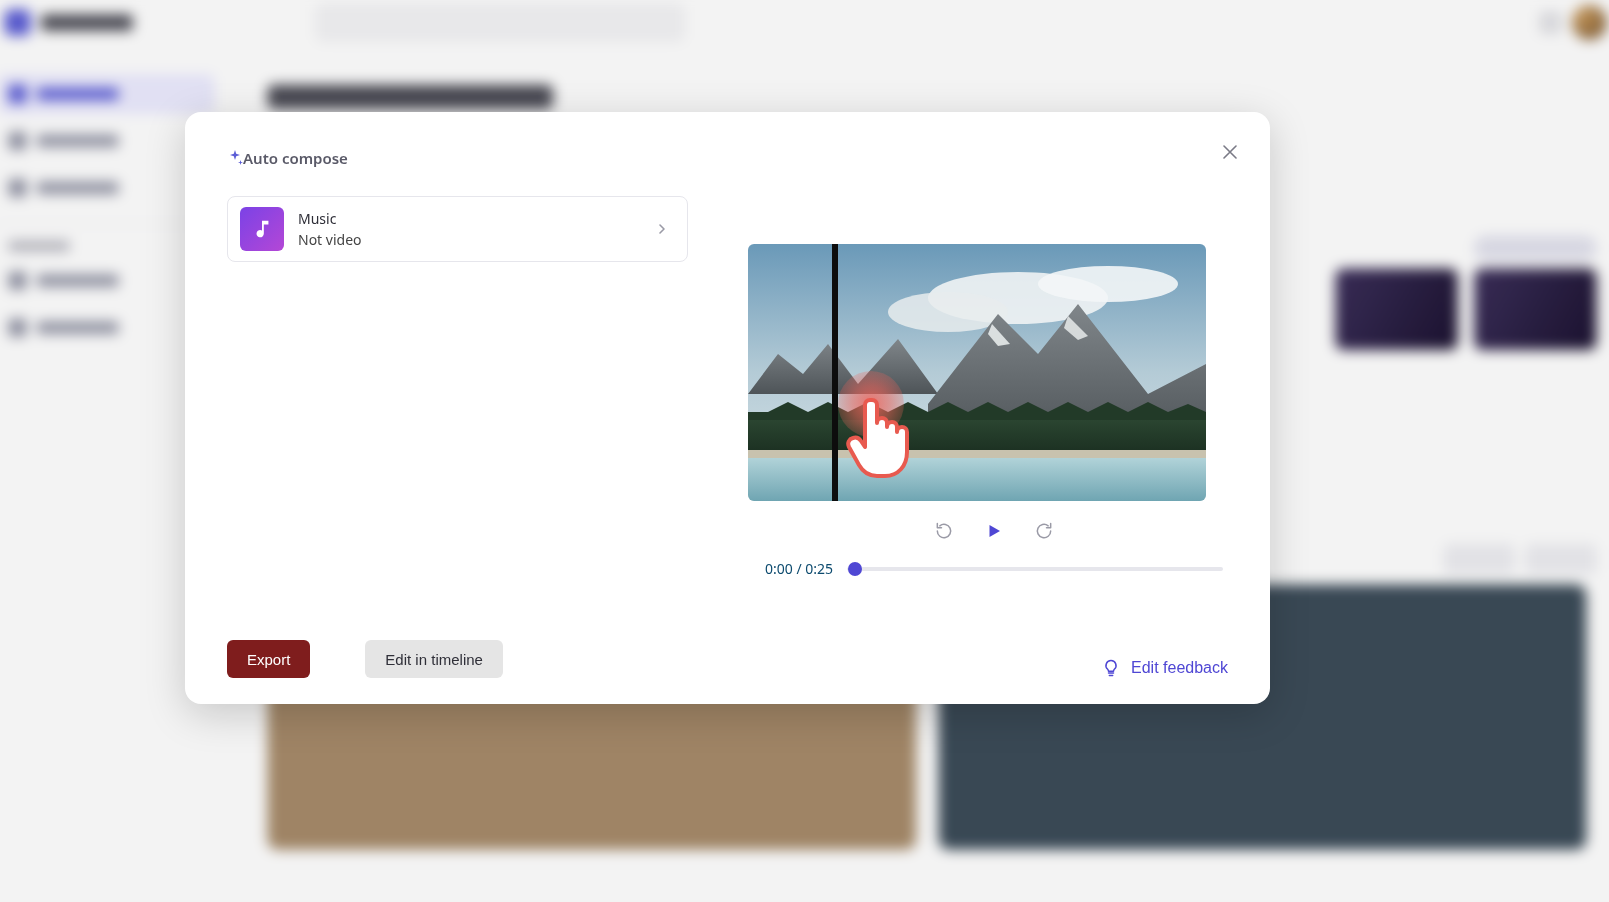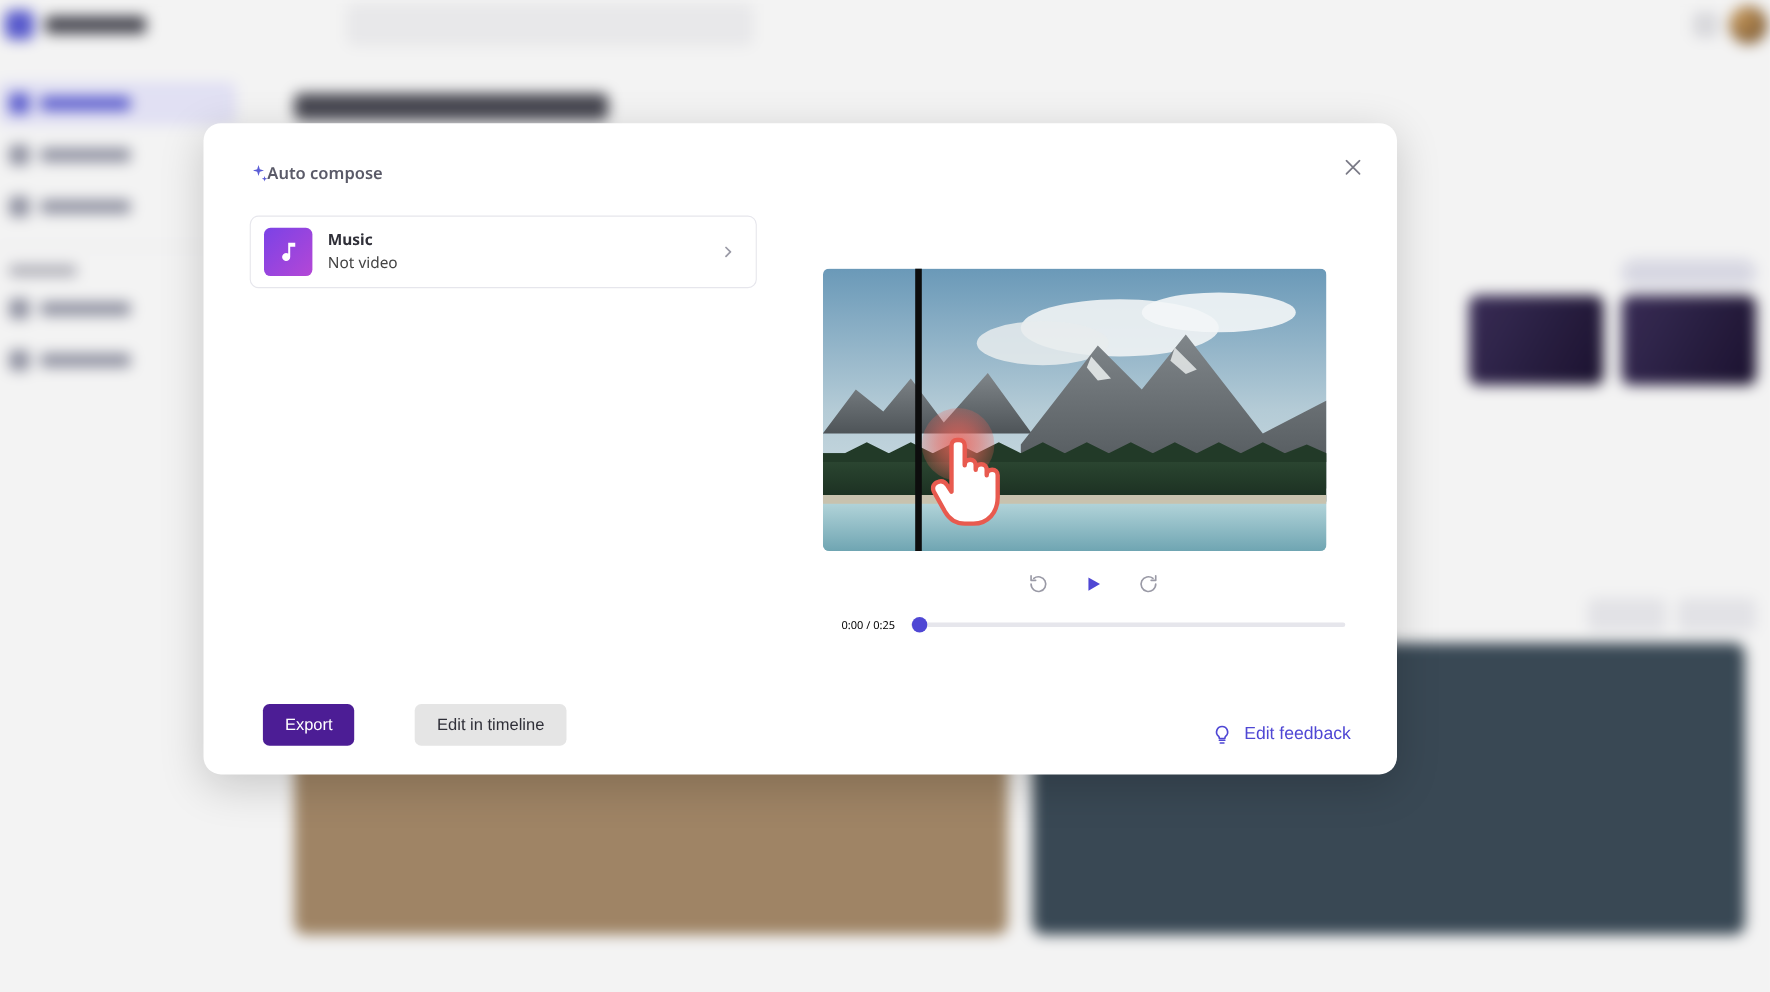--- a/index.html
+++ b/index.html
@@ -148,21 +148,21 @@
     cursor: pointer;
     position: relative;
   }
   .music-ic {
     width: 44px; height: 44px; border-radius: 6px;
     background: linear-gradient(135deg,#7b42e6,#b447d6);
     display: flex; align-items: center; justify-content: center;
     color: #fff;
   }
   .music-txt { display: flex; flex-direction: column; gap: 2px; }
-  .music-t1 { font-size: 14px; color: #2f2f38; font-weight: 700; }
+  .music-t1 { font-size: 14px; color: #2f2f38; font-weight: 400; }
   .music-t2 { font-size: 14px; color: #444; }
   .music-chev {
     margin-left: auto; color: #9a9aa6;
     width: 18px; height: 18px;
     display: flex; align-items: center; justify-content: center;
   }
 
   .notfan {
     margin-top: 28px;
     font-size: 15px; color: #3a3a44;
@@ -171,21 +171,21 @@
 
   .left-footer {
     margin-top: auto;
     display: flex; gap: 14px;
   }
   .btn {
     height: 38px; padding: 0 20px; border-radius: 6px;
     font-size: 15px; font-weight: 500; cursor: pointer;
     border: none; display: flex; align-items: center;
   }
-  .btn-primary { background: #4c1d95; color: #fff; margin-left: 12px; }
+  .btn-primary { background: #7f1d1d; color: #fff; }
   .btn-secondary { background: #e5e5e5; color: #2f2f38; margin-left: 41px; }
 
   
   .preview {
     margin-top: 102px;
     width: 458px; height: 257px;
     border-radius: 6px;
     overflow: hidden;
     position: relative;
   }
@@ -198,21 +198,21 @@
     align-self: center;
     display: flex; gap: 22px; align-items: center;
   }
   .pc-btn { width: 28px; height: 28px; display:flex; align-items:center; justify-content:center; color:#9a9aa6; border:none; background:none; cursor:pointer; border-radius:4px;}
   .pc-btn.play { color:#4f47d4; }
   .time-row {
     margin-top: 14px;
     display: flex; align-items: center; gap: 14px;
     width: 458px; align-self: center;
   }
-  .time-label { font-size: 10px; color: #000000; }
+  .time-label { font-size: 14px; color: #0c4a6e; }
   .scrub-wrap {
     flex: 1; position: relative; height: 18px; display: flex; align-items: center;
   }
   .scrub-track {
     height: 4px; width: 100%; background: #e6e6ec; border-radius: 2px;
   }
   .scrub-dot {
     position: absolute; left: 0; top: 50%; transform: translate(-50%,-50%);
     width: 14px; height: 14px; border-radius: 50%; background: #4f47d4;
     cursor: pointer;

